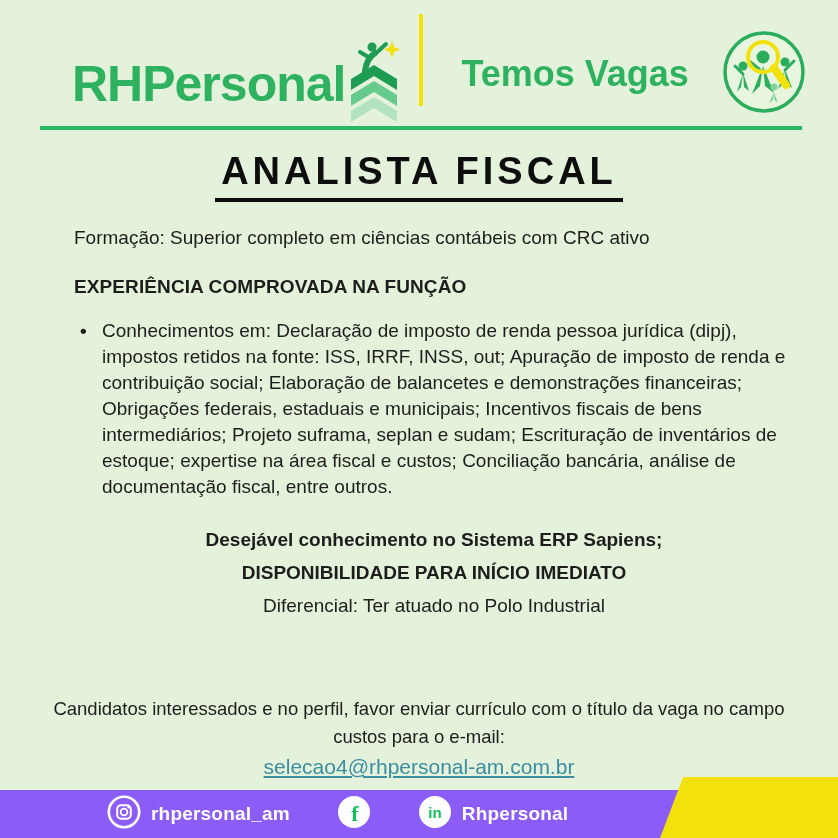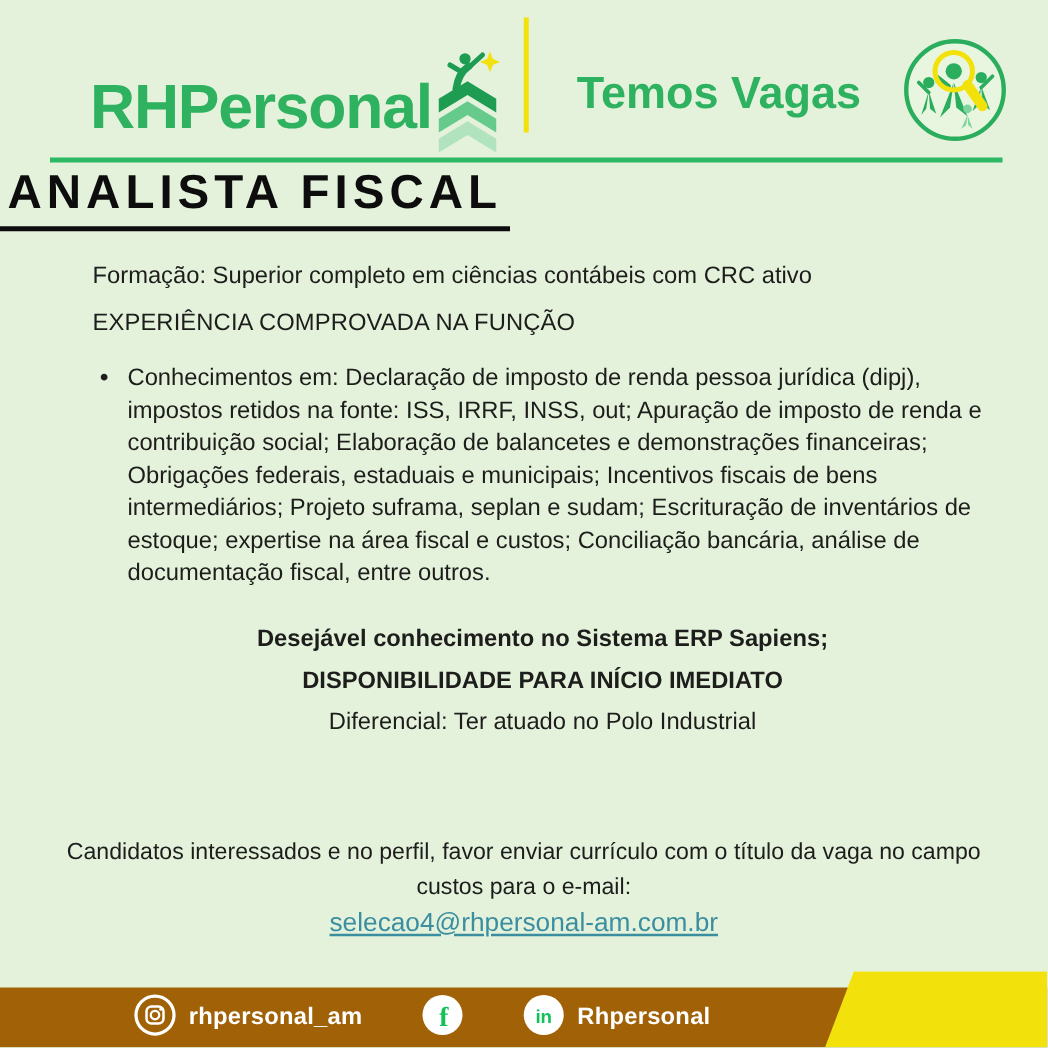--- a/index.html
+++ b/index.html
@@ -18,49 +18,49 @@
   .brand-text {
     font-size:50px; font-weight:bold; color:#2eb260; letter-spacing:-1px; line-height:1;
   }
   .brand-icon { margin-left:2px; margin-bottom:-18px; }
   .v-divider { width:4px; height:92px; background:#f3e10c; margin:0 0 0 18px; align-self:flex-start; margin-top:-8px; }
   .tagline { font-size:36px; font-weight:bold; color:#2eb260; margin-left:38px; line-height:1; }
   .circle-logo { margin-left:auto; margin-right:2px; }
   .rule { height:4px; width:762px; margin-left:40px; background:#2db863; }
 
   
-  .title-wrap { margin-top:3px; }
+  .title-wrap { text-align:center; margin-top:20px; }
   .job-title {
     display:inline-block; font-size:38px; font-weight:800; letter-spacing:4px;
     color:#0d0d0d; border-bottom:4px solid #0d0d0d; padding:0 6px 5px 6px;
   }
 
   
   .content { padding:0 44px 0 74px; font-size:19px; line-height:26px; color:#1d1d1b; }
   .p-formacao { margin-top:23px; }
-  .p-exp { margin-top:12px; font-weight:normal; letter-spacing:0.1px; }
+  .p-exp { margin-top:23px; font-weight:bold; letter-spacing:0.1px; }
   b.inl { font-weight:normal; }
   .bullet-row { display:flex; margin-top:18px; }
   .bullet-marker { width:28px; flex:0 0 28px; padding-left:6px; font-weight:bold; }
   .bullet-body { max-width:700px; }
   .center-line { text-align:center; }
   .l-desejavel { margin-top:27px; font-weight:bold;text-align:center; }
   .l-diferencial { margin-top:7px; }
   .l-disponibilidade { margin-top:7px; font-weight:bold; }
 
   
   .contact { margin-top:76px; text-align:center; font-size:18.5px; line-height:28px; color:#1d1d1b; padding:0 14px; }
   .email-link {
     display:inline-block; color:#3b8ea0; text-decoration:underline; cursor:pointer;
     font-size:21px; margin-top:2px;
   }
 
   
   .footer-bar {
-    position:absolute; left:0; right:0; bottom:0; height:48px; background:#a16207;
+    position:absolute; left:0; right:0; bottom:0; height:48px; background:#8b5cf6;
     display:flex; align-items:center; padding-left:107px; gap:47px; z-index:2;
   }
   .social-item { display:flex; align-items:center; gap:10px; cursor:pointer; }
   .social-handle { color:#ffffff; font-weight:bold; font-size:19px; letter-spacing:0.2px; }
   .yellow-corner {
     position:absolute; right:0; bottom:0; width:178px; height:61px; background:#f3e10c;
     clip-path:polygon(13% 0, 100% 0, 100% 100%, 0 100%); z-index:3;
   }
 </style>
 </head>

